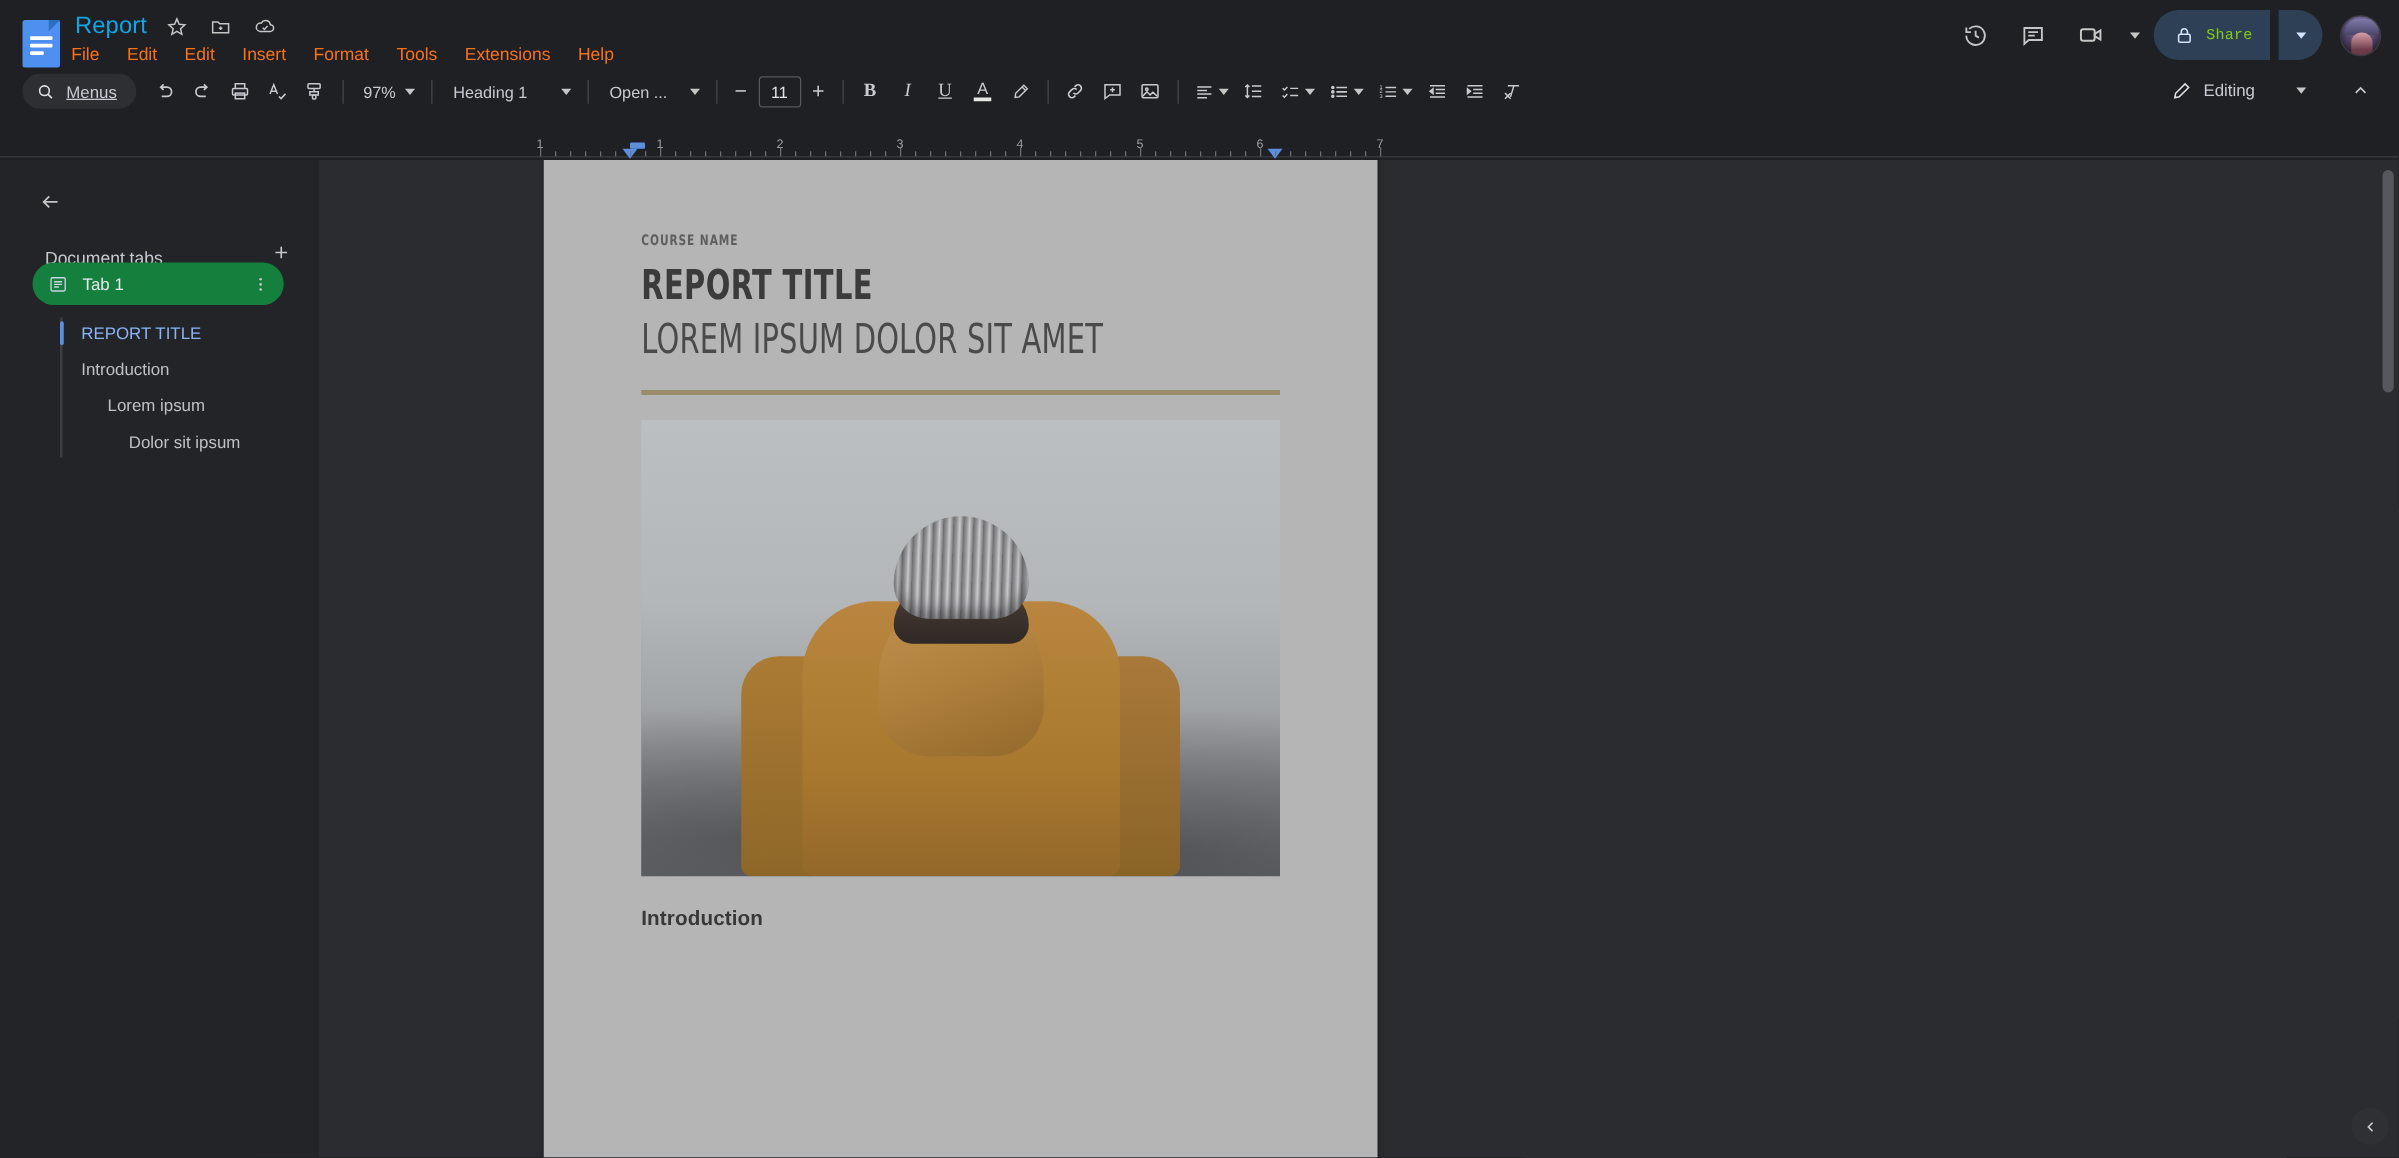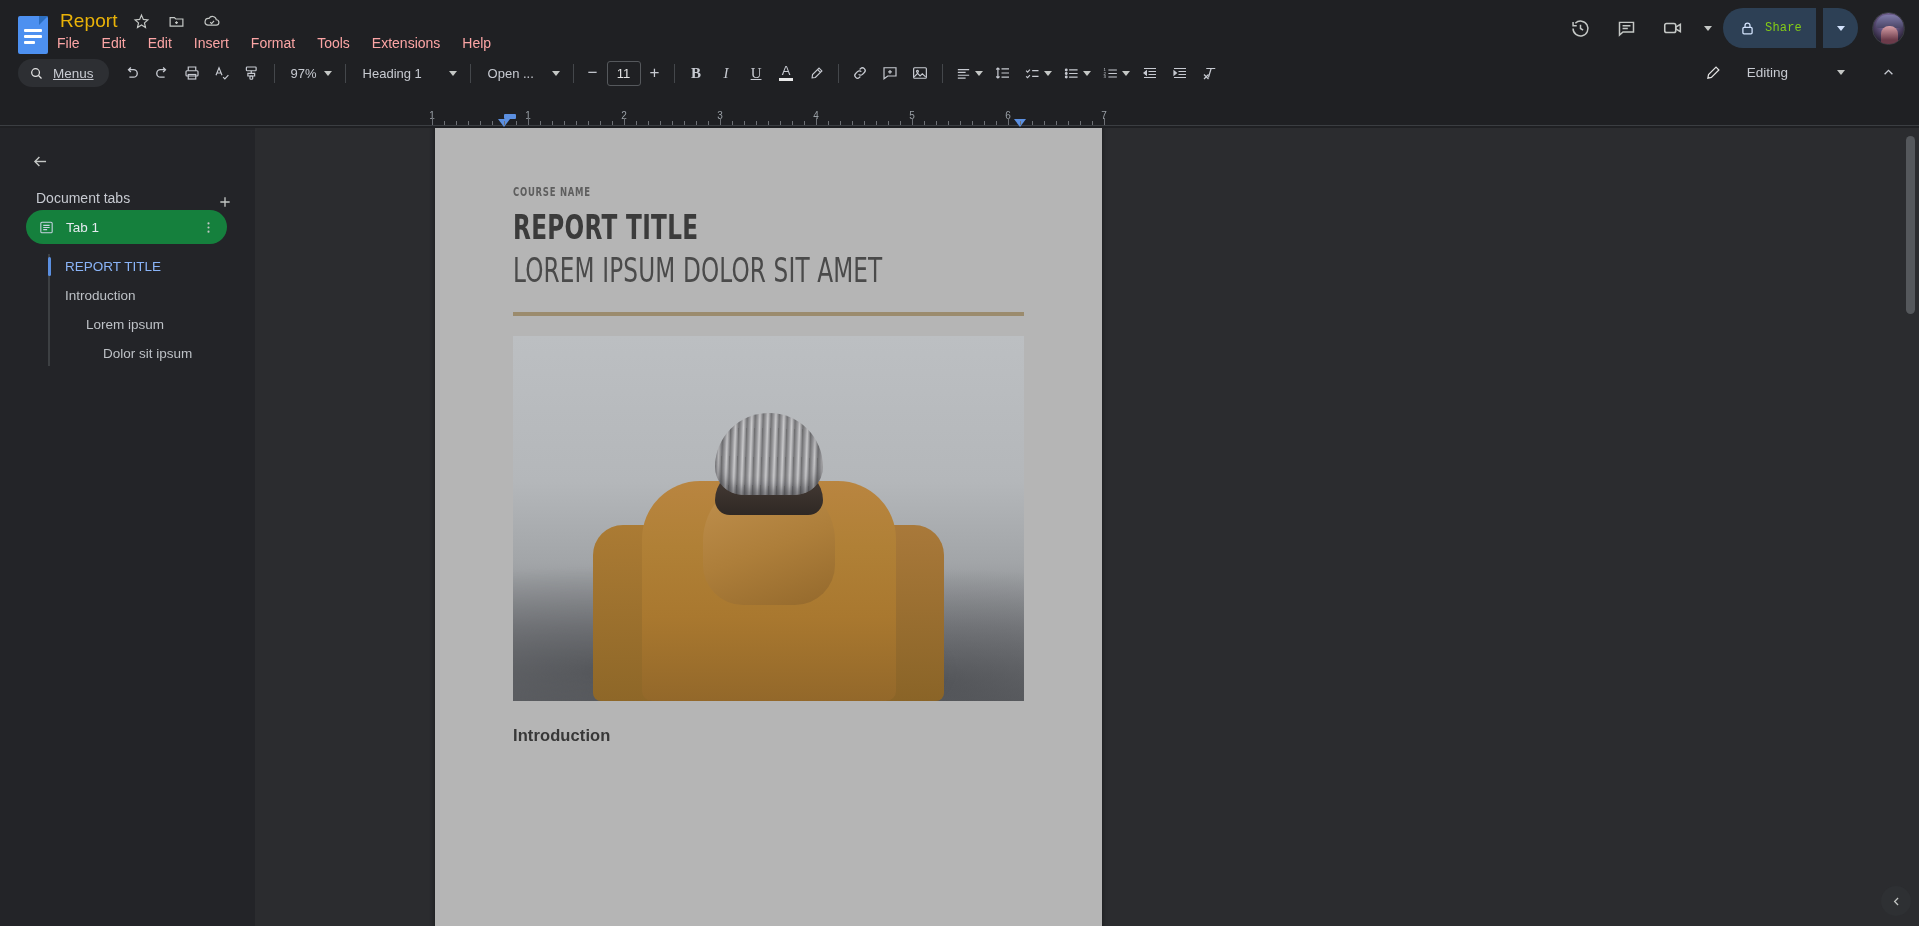--- a/index.html
+++ b/index.html
@@ -21,27 +21,27 @@
     content: ""; position: absolute; right: 0; top: 0;
     border-width: 0 0 9px 9px; border-style: solid;
     border-color: transparent transparent #2c6ec0 transparent;
     transform: rotate(180deg);
   }
   .docs-logo .lines { position: absolute; left: 6px; top: 13px; width: 18px; }
   .docs-logo .lines i { display: block; height: 2.5px; background: #fff; margin-bottom: 3.5px; border-radius: 1px; }
   .docs-logo .lines i:last-child { width: 11px; }
 
   .title-row { position: absolute; left: 60px; top: 10px; display: flex; align-items: center; gap: 13px; }
-  .doc-title { font-size: 19px; color: #eab308; letter-spacing: .1px; text-align: center; }
+  .doc-title { font-size: 19px; color: #0ea5e9; letter-spacing: .1px; text-align: center; }
   .titlebar-icon { width: 22px; height: 22px; display: flex; align-items: center; justify-content: center; color: #c4c7c5; cursor: pointer; }
   .titlebar-icon svg { display: block; }
 
   .menubar { position: absolute; left: 46px; top: 30px; display: flex; gap: 0px; }
   .menu-item {
-    font-size: 14px; color: #fca5a5; padding: 4px 11px; border-radius: 4px; cursor: pointer;
+    font-size: 14px; color: #f97316; padding: 4px 11px; border-radius: 4px; cursor: pointer;
     line-height: 18px;
   }
 
   .topright { position: absolute; right: 14px; top: 8px; display: flex; align-items: center; gap: 6px; }
   .tr-icon {
     width: 40px; height: 40px; border-radius: 50%; display: flex; align-items: center; justify-content: center;
     color: #c4c7c5; cursor: pointer;
   }
   .meet-group { display: flex; align-items: center; border-radius: 20px; padding: 0 2px; }
   .caret-dn { width: 0; height: 0; border-left: 4.5px solid transparent; border-right: 4.5px solid transparent; border-top: 5px solid #c4c7c5; }
@@ -98,21 +98,21 @@
   .tb-select.font { width: 88px; }
   .fontsize-wrap { display: flex; align-items: center; gap: 2px; }
   .fs-btn { width: 24px; height: 26px; display: flex; align-items: center; justify-content: center; color: #c7cad1; cursor: pointer; font-size: 17px; border-radius: 4px; }
   .fs-box {
     width: 34px; height: 25px; border: 1px solid #55585c; border-radius: 3px;
     display: flex; align-items: center; justify-content: center; font-size: 13px; color: #e3e3e3; cursor: text;
   }
   .tb-btn.with-caret { width: 38px; gap: 3px; }
   .editing-pill {
     position: absolute; right: 64px; top: 1px;
-    display: flex; align-items: center; gap: 25px; height: 30px; padding: 0 10px 0 12px;
+    display: flex; align-items: center; gap: 9px; height: 30px; padding: 0 10px 0 12px;
     border-radius: 15px; cursor: pointer;
   }
   .editing-pill span { font-size: 13.5px; color: #c7cad1; }
   .collapse-btn {
     position: absolute; right: 16px; top: 2px; width: 29px; height: 29px; border-radius: 50%;
     display: flex; align-items: center; justify-content: center; color: #c7cad1; cursor: pointer;
   }
 
   
   .ruler {
@@ -129,21 +129,21 @@
     border-top: 8px solid #5b8fe0; bottom: 1px; cursor: pointer;
   }
   .indent-bar { position: absolute; width: 12px; height: 5px; background: #5b8fe0; bottom: 9px; border-radius: 1px; cursor: pointer; }
 
   
   .leftpanel { position: absolute; top: 128px; left: 0; width: 255px; height: 798px; background: #232428; }
   .back-btn {
     position: absolute; left: 25px; top: 18px; width: 30px; height: 30px; border-radius: 50%;
     display: flex; align-items: center; justify-content: center; color: #c4c7c5; cursor: pointer;
   }
-  .doctabs-head { position: absolute; left: 36px; top: 62px; right: 18px; display: flex; align-items: flex-start; justify-content: space-between; gap: 22px; }
+  .doctabs-head { position: absolute; left: 36px; top: 62px; right: 18px; display: flex; align-items: flex-end; justify-content: space-between; gap: 22px; }
   .doctabs-title { font-size: 14px; color: #c7cad1; }
   .add-tab { width: 24px; height: 24px; border-radius: 50%; display: flex; align-items: center; justify-content: center; color: #c4c7c5; cursor: pointer; font-size: 19px; line-height: 1; }
 
   .tab-row {
     position: absolute; left: 26px; top: 82px; width: 201px; height: 34px;
     background: #15803d; border-radius: 17px; display: flex; align-items: center;
     padding: 0 9px 0 12px; gap: 11px; cursor: pointer;
   }
   .tab-row .tab-label { font-size: 13.5px; color: #e6eaf0; flex: 1; }
   .tab-more { width: 20px; height: 20px; display: flex; align-items: center; justify-content: center; color: #c4c7c5; cursor: pointer; }

